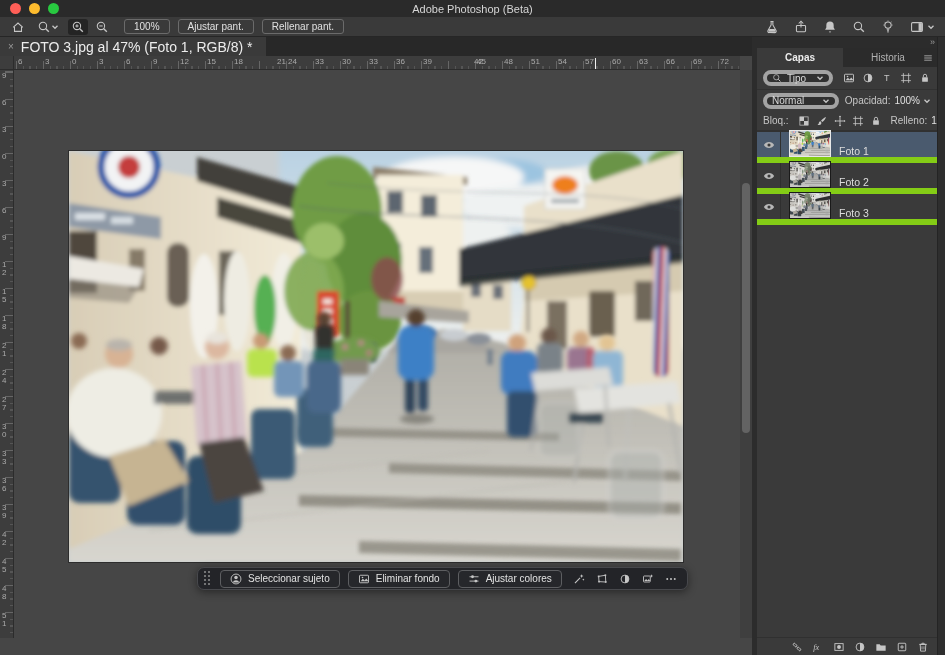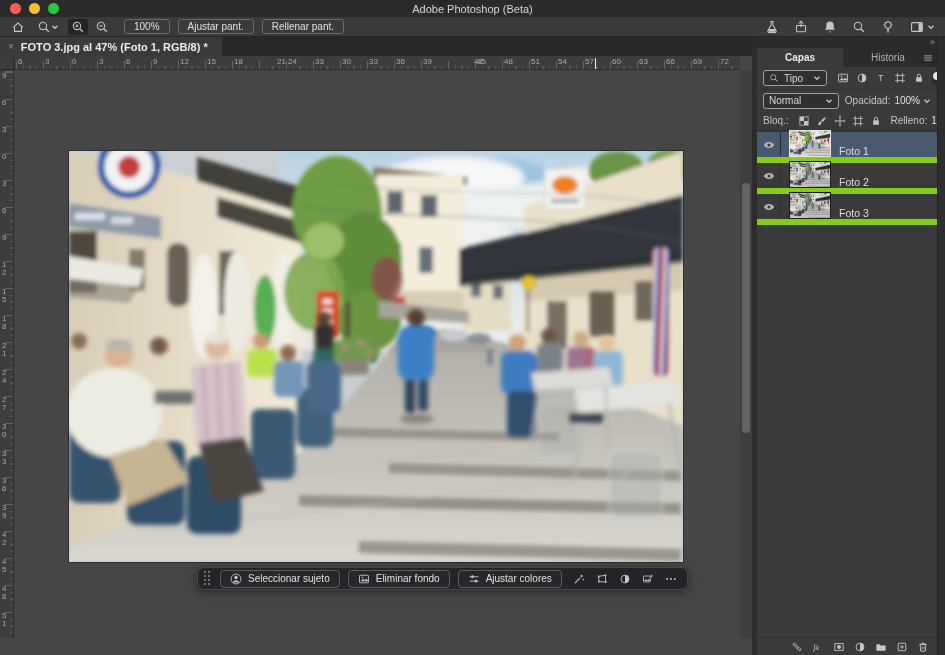--- a/index.html
+++ b/index.html
@@ -29,21 +29,21 @@
   .ob-field { border:1px solid #6b6b6b; border-radius:3px; padding:1px 9px; margin-left:12px; color:#e0e0e0; }
   .ob-btn { border:1px solid #6b6b6b; border-radius:3px; padding:1px 9px; margin-left:8px; color:#e0e0e0; }
   .ob-right { position:absolute; right:10px; top:0; height:20px; display:flex; align-items:center; gap:15px; }
 
   
   .docarea { position:absolute; left:0; top:37px; width:752px; bottom:0; background:#464646; }
   .tabbar { position:absolute; left:0; top:0; width:752px; height:19px; background:#282828; }
   .doctab { position:absolute; left:0; top:0; height:19px; background:#3a3a3a; display:flex; align-items:center;
     padding:0 14px 0 8px; gap:7px; }
   .doctab .x { color:#9a9a9a; font-size:10px; line-height:1; }
-  .doctab .t { color:#ececec; font-size:11px; font-weight:bold; white-space:nowrap; }
+  .doctab .t { color:#ececec; font-size:14px; font-weight:normal; white-space:nowrap; }
 
   .ruler-corner { position:absolute; left:0; top:19px; width:14px; height:14px; background:#3d3d3d;
     border-right:1px solid #2c2c2c; border-bottom:1px solid #2c2c2c; }
   .hruler { position:absolute; left:14px; top:19px; width:726px; height:14px; background:#3d3d3d;
     border-bottom:1px solid #2c2c2c; overflow:hidden;
     background-image:
       repeating-linear-gradient(to right, #666 0 1px, transparent 1px 27px),
       repeating-linear-gradient(to right, #555 0 1px, transparent 1px 6.75px);
     background-size:100% 8px, 100% 3px; background-position:2px bottom, 2px bottom; background-repeat:repeat-x; }
   .hr-num { position:absolute; top:1px; font-size:8px; color:#aaa; }
@@ -86,21 +86,21 @@
   .dock-top { position:absolute; left:0; top:0; right:0; height:11px; color:#9a9a9a; font-size:9px; text-align:right;
     padding-right:10px; line-height:11px; }
   .panel { position:absolute; left:5px; top:11px; width:180px; bottom:0; background:#3a3a3a; display:flex; flex-direction:column; }
   .ptabs { height:19px; background:#2b2b2b; display:flex; align-items:stretch; position:relative; }
   .ptab { padding:0 28px; display:flex; align-items:center; font-size:10px; color:#b2b2b2; }
   .ptab.active { background:#3a3a3a; color:#ececec; font-weight:bold; }
   .ptab-menu { position:absolute; right:4px; top:5px; }
 
   .prow { display:flex; align-items:center; padding:0 6px; gap:6px; color:#c6c6c6; font-size:10px; }
   .prow.filter { height:23px; border-bottom:1px solid #313131; }
-  .dd { display:flex; align-items:center; gap:5px; background:#303030; border:1px solid #a3a3a3; border-radius:3px;
+  .dd { display:flex; align-items:center; gap:5px; background:#303030; border:4px solid #a3a3a3; border-radius:8px;
     height:16px; padding:0 5px; color:#d8d8d8; }
   .dd .spacer { flex:1; }
   .filter-icons { display:flex; align-items:center; gap:7px; margin-left:4px; flex:1; justify-content:flex-end; }
   .prow.blend { height:21px; }
   .prow.lock { height:20px; border-bottom:1px solid #313131;gap:9px; }
   .lock-icons { display:flex; align-items:center; gap:6px; }
   .right-label { margin-left:auto; display:flex; align-items:center; gap:4px; }
   .val { display:flex; align-items:center; gap:3px; color:#e0e0e0; }
 
   .layers { border-top:1px solid #313131; }

